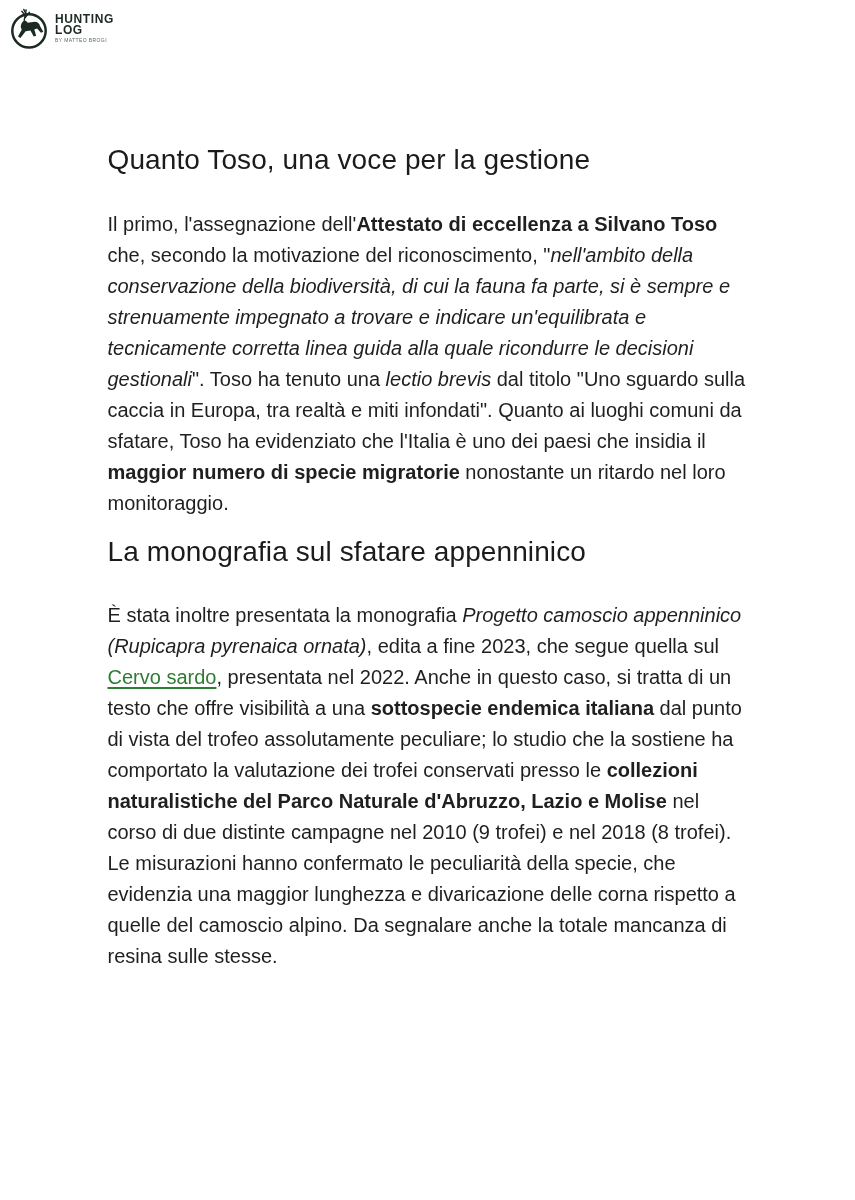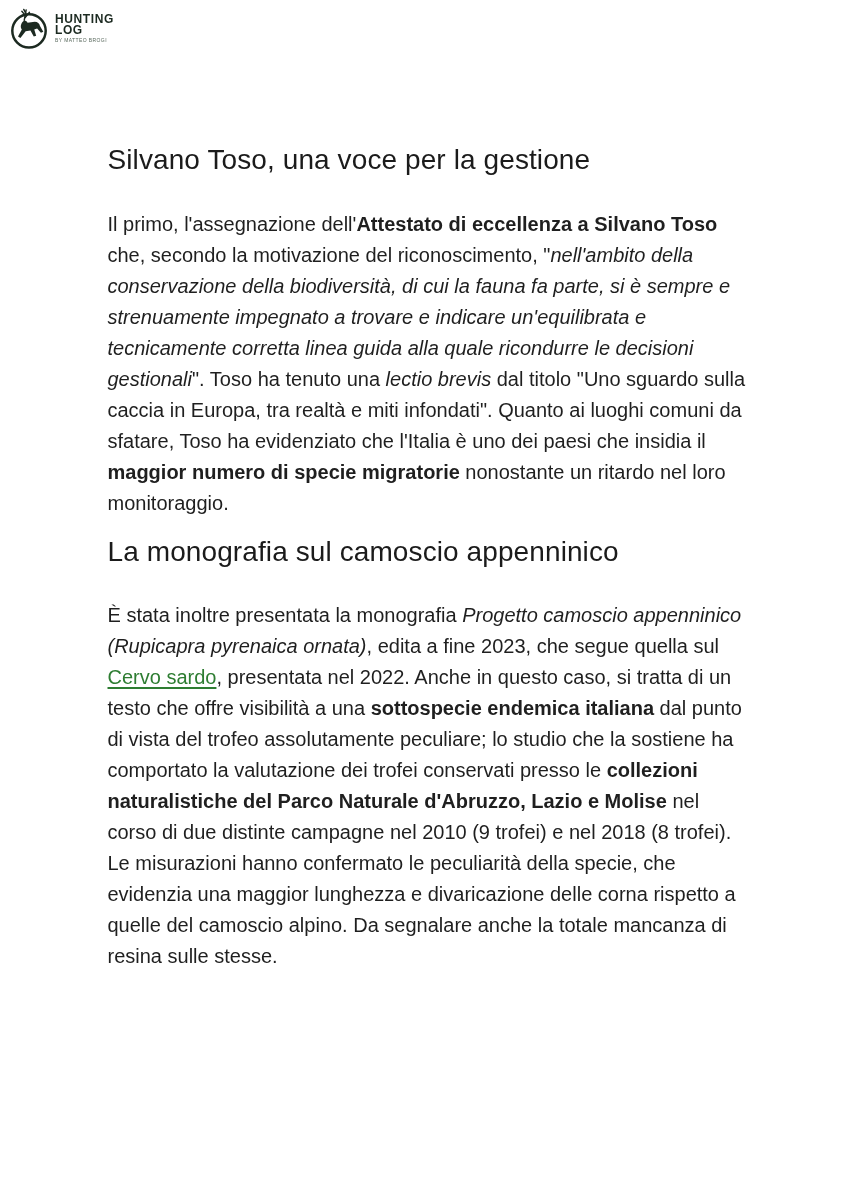--- a/index.html
+++ b/index.html
@@ -118,20 +118,20 @@
     </span>
     <span class="logo-text">
       <div class="logo-line1">HUNTING</div>
       <div class="logo-line2">LOG</div>
       <div class="logo-byline">BY MATTEO BROGI</div>
     </span>
   </div>
 </header>
 
 <main class="article">
-  <h1 class="section-heading first">Silvano Toso, una voce per la gestione</h1>
+  <h1 class="section-heading first">Quanto Toso, una voce per la gestione</h1>
 
   <p class="body-paragraph"><span class="normal">Il primo, l'assegnazione dell'</span><span class="bold">Attestato di eccellenza a Silvano Toso</span><span class="normal"> che, secondo la motivazione del riconoscimento, "</span><span class="italic">nell'ambito della conservazione della biodiversità, di cui la fauna fa parte, si è sempre e strenuamente impegnato a trovare e indicare un'equilibrata e tecnicamente corretta linea guida alla quale ricondurre le decisioni gestionali</span><span class="normal">". Toso ha tenuto una </span><span class="italic">lectio brevis</span><span class="normal"> dal titolo "Uno sguardo sulla caccia in Europa, tra realtà e miti infondati". Quanto ai luoghi comuni da sfatare, Toso ha evidenziato che l'Italia è uno dei paesi che insidia il </span><span class="bold">maggior numero di specie migratorie</span><span class="normal"> nonostante un ritardo nel loro monitoraggio.</span></p>
 
-  <h2 class="section-heading second">La monografia sul camoscio appenninico</h2>
+  <h2 class="section-heading second">La monografia sul sfatare appenninico</h2>
 
   <p class="body-paragraph"><span class="normal">È stata inoltre presentata la monografia </span><span class="italic">Progetto camoscio appenninico (Rupicapra pyrenaica ornata)</span><span class="normal">, edita a fine 2023, che segue quella sul </span><a href="#" class="inline-link">Cervo sardo</a><span class="normal">, presentata nel 2022. Anche in questo caso, si tratta di un testo che offre visibilità a una </span><span class="bold">sottospecie endemica italiana</span><span class="normal"> dal punto di vista del trofeo assolutamente peculiare; lo studio che la sostiene ha comportato la valutazione dei trofei conservati presso le </span><span class="bold">collezioni naturalistiche del Parco Naturale d'Abruzzo, Lazio e Molise</span><span class="normal"> nel corso di due distinte campagne nel 2010 (9 trofei) e nel 2018 (8 trofei). Le misurazioni hanno confermato le peculiarità della specie, che evidenzia una maggior lunghezza e divaricazione delle corna rispetto a quelle del camoscio alpino. Da segnalare anche la totale mancanza di resina sulle stesse.</span></p>
 </main>
 
 </body></html>

